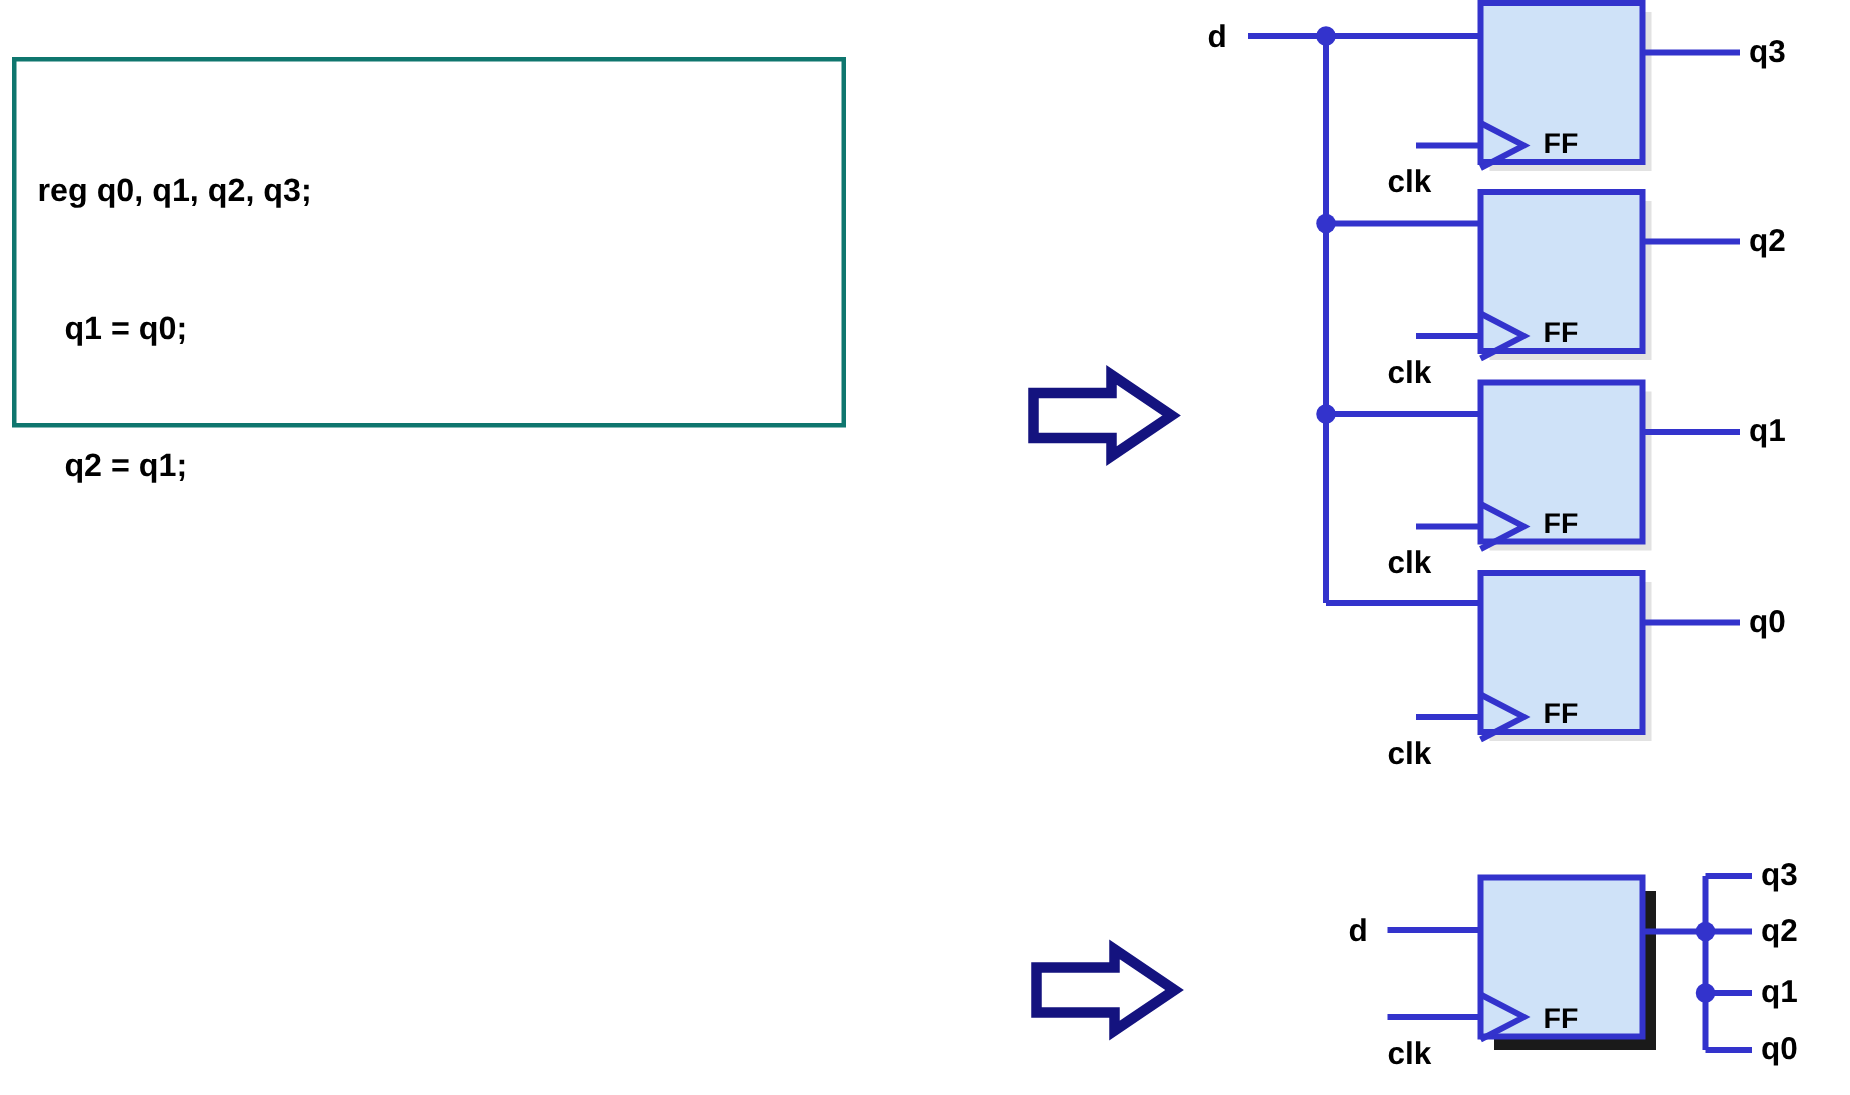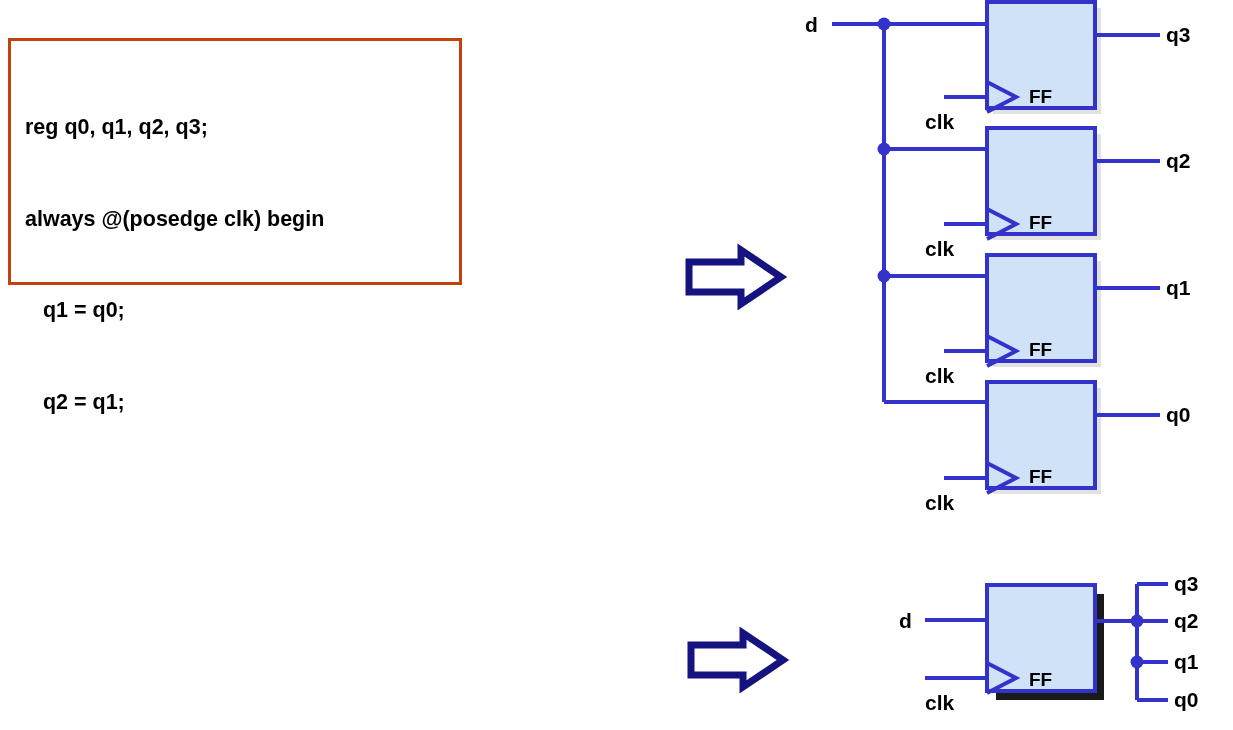--- a/index.html
+++ b/index.html
@@ -10,22 +10,22 @@
     font-family:"Liberation Sans", sans-serif;
     position:relative;
     overflow:hidden;
   }
   #stage{position:absolute;left:0;top:0;width:1233px;height:730px;}
 
   
   .code-panel{
     position:absolute;
     left:8px; top:38px;
-    width:454px; height:247px;
-    border:3px solid #c2410c;
+    width:556px; height:247px;
+    border:3px solid #0f766e;
     background:#ffffff;
     box-sizing:border-box;
   }
   .code-lines{
     position:absolute;
     left:14px; top:10px;
     right:4px;
     font-family:"Liberation Sans", sans-serif;
     font-weight:bold;
     font-size:21.5px;
@@ -66,21 +66,20 @@
   }
 </style>
 </head>
 <body>
 
 <div id="stage">
 
   <div class="code-panel">
     <div class="code-lines">
       <div class="code-line">reg q0, q1, q2, q3;</div>
-      <div class="code-line">always @(posedge clk) begin</div>
       <div class="code-line">   q1 = q0;</div>
       <div class="code-line">   q2 = q1;</div>
     </div>
   </div>
 
   <svg id="schematic" viewBox="0 0 1233 730">
 
     <polygon class="arrowblk" points="689,262 741,262 741,250 781,277 741,304 741,292 689,292"></polygon>
 
     <polygon class="arrowblk" points="691,645 743,645 743,633 783,660 743,687 743,675 691,675"></polygon>

